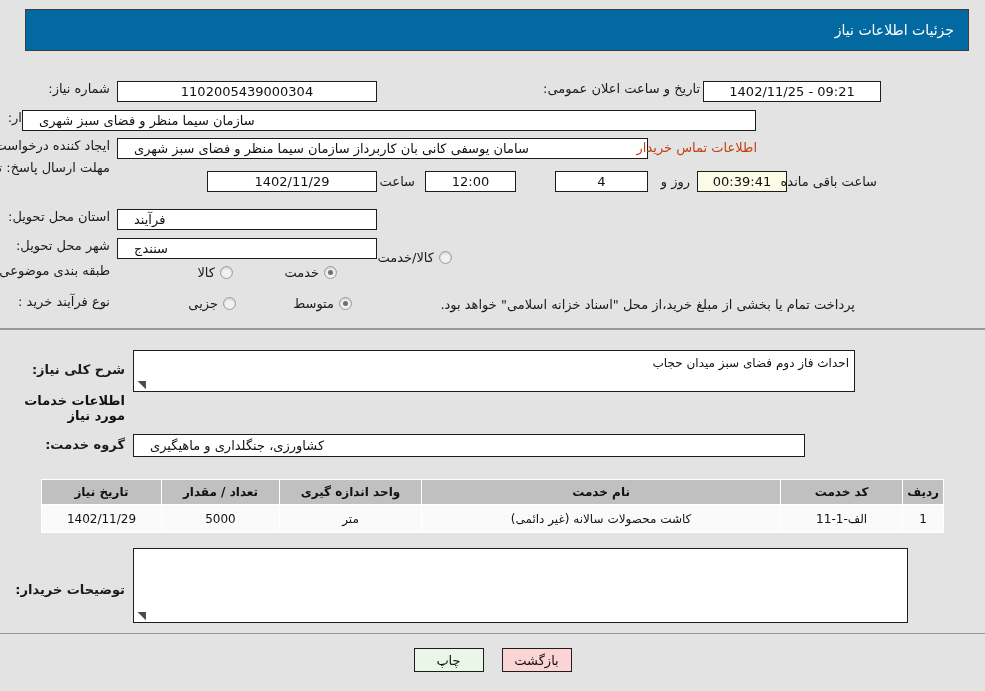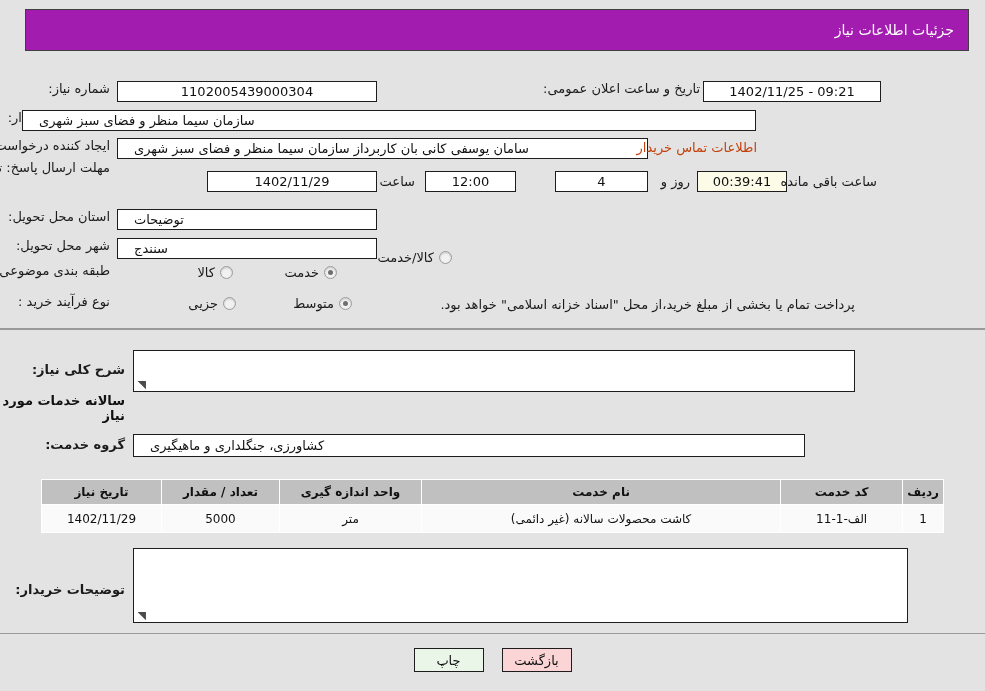--- a/index.html
+++ b/index.html
@@ -24,21 +24,21 @@
     pointer-events: none;
     z-index: 0;
     opacity: .28;
   }
 
   
   #title-bar {
     position: absolute;
     left: 25px; top: 9px;
     width: 944px; height: 42px;
-    background: #a21caf;
+    background: #0369a1;
     border: 1px solid #3f3f3f;
     display: flex;
     align-items: center;
     justify-content: flex-start;
     padding: 0 14px;
     z-index: 3;
   }
   #title-bar .t {
     color: #ffffff;
     font-size: 14px;
@@ -234,21 +234,21 @@
 <span class="inline-txt" style="position:absolute; top:174px; right:570px; z-index:4;">ساعت</span>
 <div class="fld center" style="position:absolute; top:171px; right:469px; width:91px; z-index:4;">12:00</div>
 <div class="fld center" style="position:absolute; top:171px; right:337px; width:93px; z-index:4;">4</div>
 <span class="inline-txt" style="position:absolute; top:174px; right:295px; z-index:4;">روز و</span>
 <div class="fld cream center" style="position:absolute; top:171px; right:198px; width:90px; z-index:4;">00:39:41</div>
 <span class="inline-txt" style="position:absolute; top:174px; right:108px; z-index:4;">ساعت باقی مانده</span>
 
 <div class="row" style="top:209px; right:875px; z-index:4;">
   <span class="lbl">استان محل تحویل:</span>
 </div>
-<div class="fld right" style="position:absolute; top:209px; right:608px; width:260px; z-index:4;">توضیحات</div>
+<div class="fld right" style="position:absolute; top:209px; right:608px; width:260px; z-index:4;">فرآیند</div>
 
 <div class="row" style="top:238px; right:875px; z-index:4;">
   <span class="lbl">شهر محل تحویل:</span>
 </div>
 <div class="fld right" style="position:absolute; top:238px; right:608px; width:260px; z-index:4;">سنندج</div>
 
 <div class="row" style="top:263px; right:875px; z-index:4;">
   <span class="lbl">طبقه بندی موضوعی:</span>
 </div>
 <div class="radio-wrap" style="position:absolute; top:265px; right:752px; z-index:4;">
@@ -274,24 +274,25 @@
 <div class="radio-wrap" style="position:absolute; top:296px; right:633px; z-index:4;">
   <span class="radio on"></span>
   <span class="radio-label">متوسط</span>
 </div>
 <span class="inline-txt" style="position:absolute; top:297px; right:130px; z-index:4;">پرداخت تمام یا بخشی از مبلغ خرید،از محل "اسناد خزانه اسلامی" خواهد بود.</span>
 
 <div class="panel" id="panel-mid"></div>
 
 <span class="lbl bold" style="position:absolute; top:362px; right:860px; z-index:4;">شرح کلی نیاز:</span>
 <div class="ta" style="position:absolute; top:350px; right:130px; width:722px; height:42px; z-index:4;">
+  <span>احداث فاز دوم فضای سبز میدان حجاب</span>
   <span class="grip">◥</span>
 </div>
 
-<span class="sec-head" style="position:absolute; top:393px; right:860px; z-index:4;">سالانه خدمات مورد نیاز</span>
+<span class="sec-head" style="position:absolute; top:393px; right:860px; z-index:4;">اطلاعات خدمات مورد نیاز</span>
 
 <span class="lbl bold" style="position:absolute; top:437px; right:860px; z-index:4;">گروه خدمت:</span>
 <div class="fld right" style="position:absolute; top:434px; right:180px; width:672px; height:23px; z-index:4;">کشاورزی، جنگلداری و ماهیگیری</div>
 
 <table id="items-table">
   <thead>
     <tr>
       <th style="width:40px;">ردیف</th>
       <th style="width:122px;">کد خدمت</th>
       <th>نام خدمت</th>

